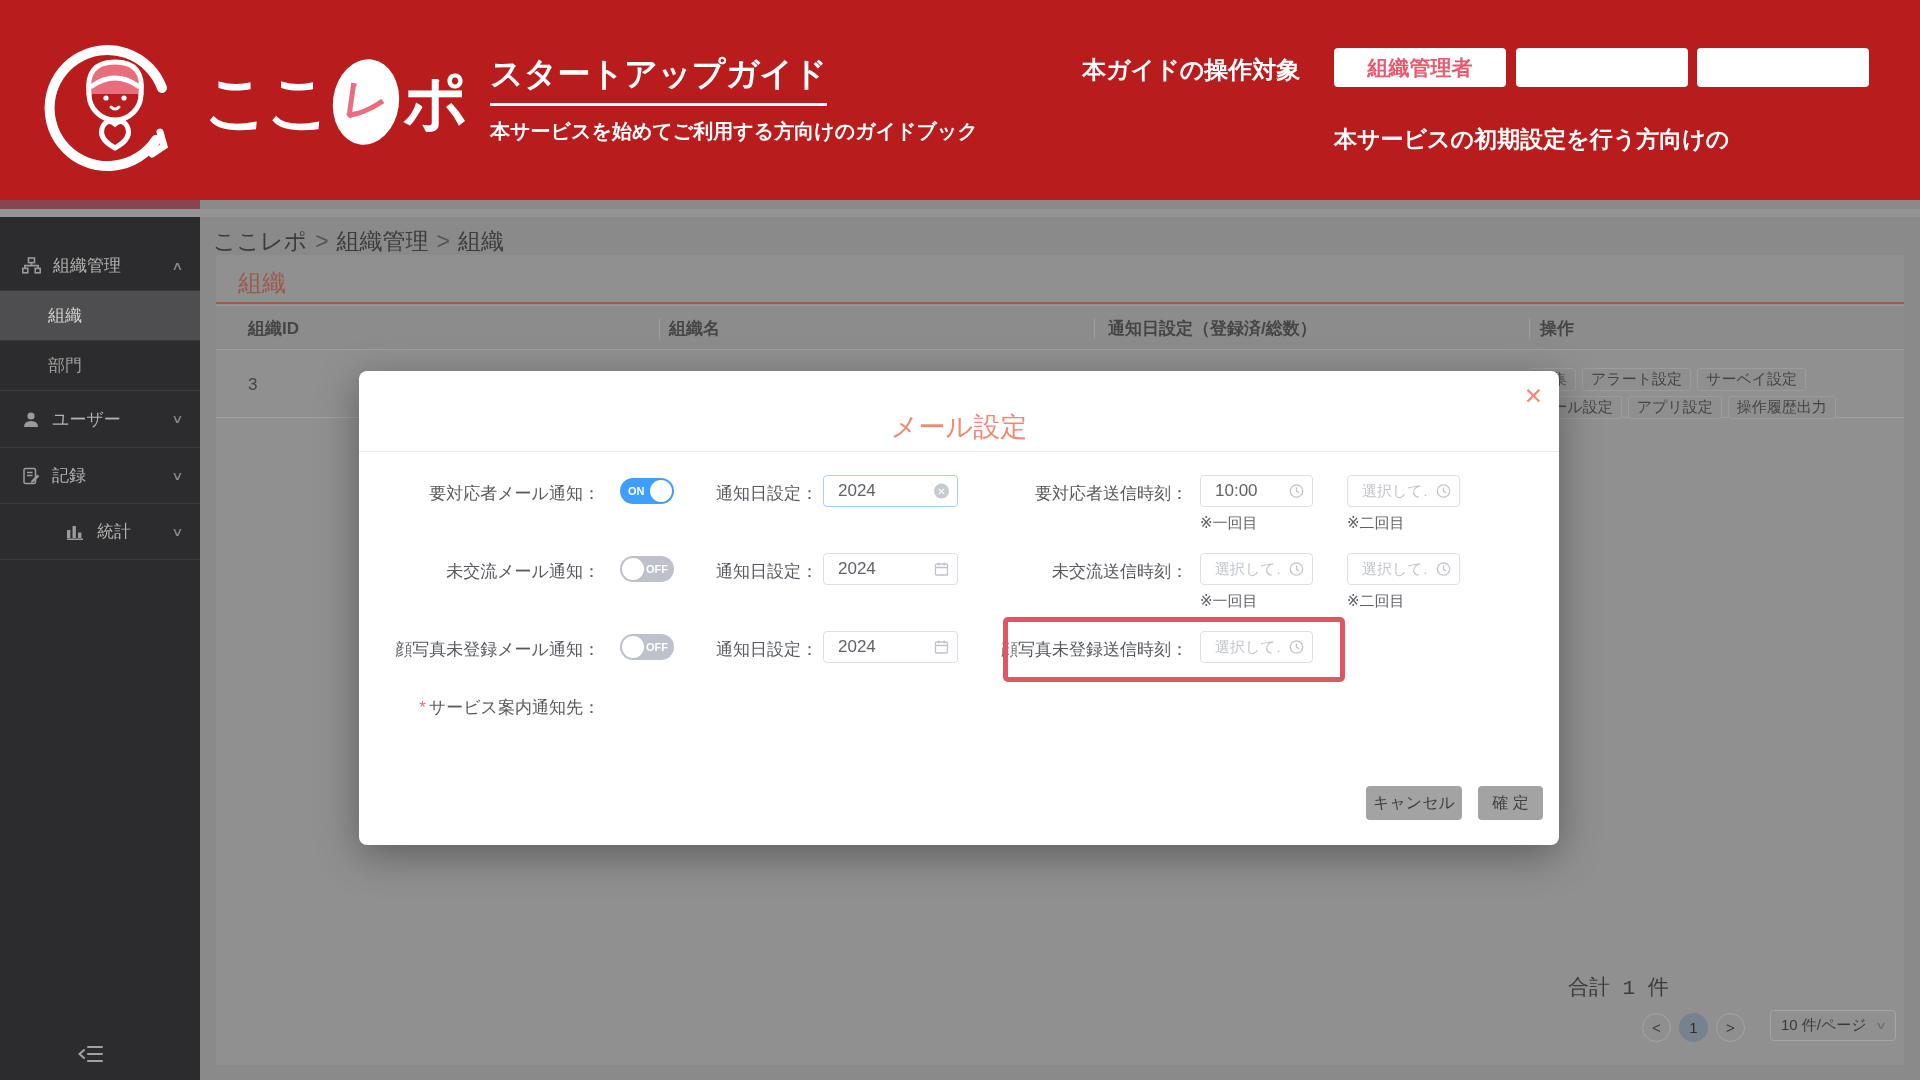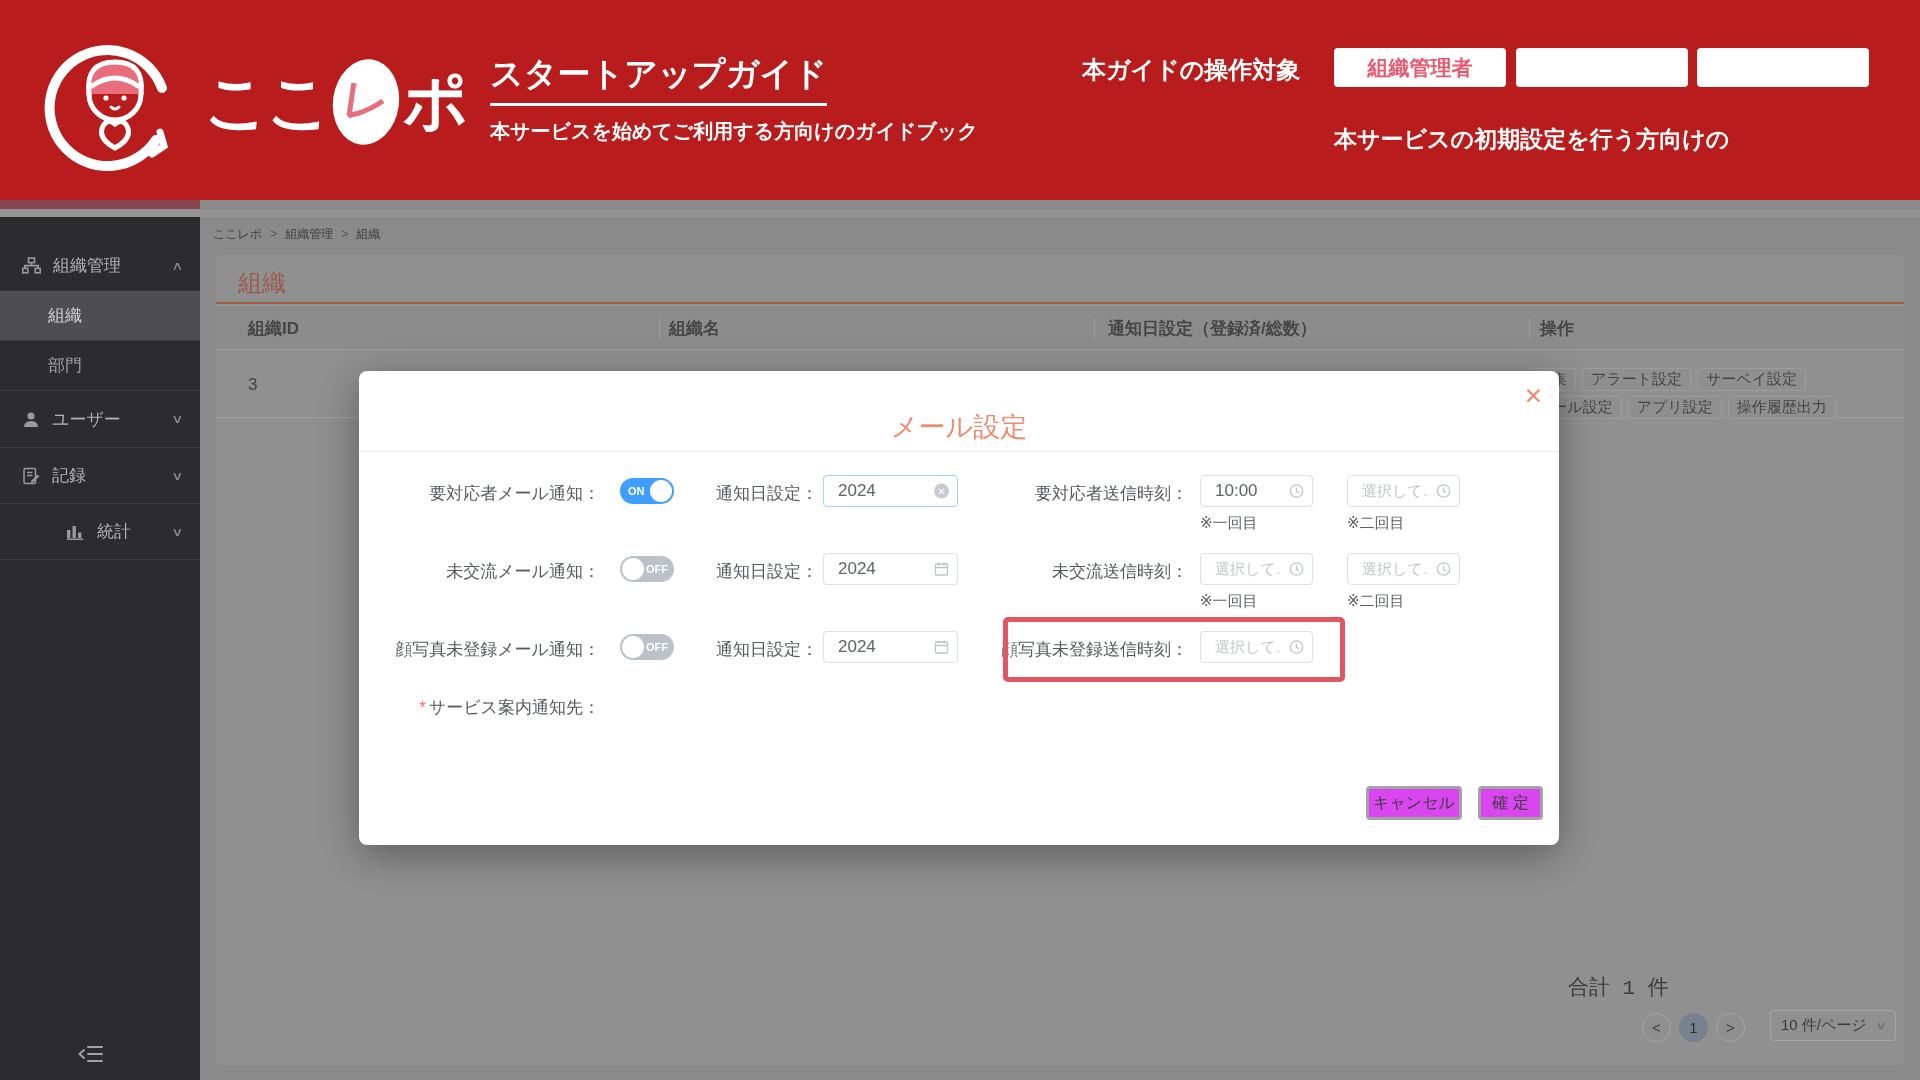--- a/index.html
+++ b/index.html
@@ -32,21 +32,21 @@
   .side-row{position:relative;display:flex;align-items:center;border-bottom:1px solid #39393b;font-size:17px;cursor:pointer;}
   .side-row .ic{margin-left:22px;display:flex;}
   .side-row .lbl{margin-left:12px;}
   .side-chev{position:absolute;right:18px;font-size:12px;color:#8a8a8a;transform:scaleX(1.4);}
   .row-group{height:50px;color:#b3b3b3;}
   .row-sub{height:50px;padding-left:48px;color:#a0a0a0;}
   .row-sub.active{background:#4e4e50;color:#d3d3d3;}
   .collapse-btn{position:absolute;left:76px;bottom:14px;width:30px;height:24px;display:flex;align-items:center;justify-content:center;cursor:pointer;}
 
   
-  .breadcrumb{position:absolute;left:213px;top:226px;font-size:12px;color:#3c3c3c;text-align:right;}
+  .breadcrumb{position:absolute;left:213px;top:226px;font-size:23px;color:#3c3c3c;text-align:right;}
   .breadcrumb .sep{margin:0 8px;color:#555;}
   .card{position:absolute;left:216px;top:255px;width:1688px;height:810px;background:#909090;border-radius:4px;}
   .card-title{position:absolute;left:22px;top:12px;font-size:24px;color:#9c584a;}
   .card-title-line{position:absolute;left:0;top:47px;width:100%;height:2px;background:#a25b41;}
   .thead{position:absolute;left:0;top:50px;width:100%;height:45px;background:#8c8c8c;border-top:1px solid #9b9b9b;border-bottom:1px solid #9e9e9e;}
   .th{position:absolute;top:0;height:45px;display:flex;align-items:center;font-size:17px;font-weight:bold;color:#454545;}
   .th-sep{position:absolute;top:12px;width:1px;height:21px;background:#9e9e9e;}
   .trow{position:absolute;left:0;top:95px;width:100%;height:68px;border-bottom:1px solid #9e9e9e;}
   .td-id{position:absolute;left:32px;top:25px;font-size:17px;color:#444;}
   .chips{position:absolute;display:flex;gap:6px;}
@@ -81,21 +81,21 @@
   .toggle.on{background:#409eff;}
   .toggle.off{background:#bdc1c9;}
   .knob{position:absolute;top:2px;width:22px;height:22px;border-radius:50%;background:#fff;}
   .toggle.on .knob{right:2px;}
   .toggle.off .knob{left:2px;}
   .tg-txt{position:absolute;top:50%;transform:translateY(-50%);color:#fff;font-size:11px;font-weight:bold;}
   .toggle.on .tg-txt{left:8px;}
   .toggle.off .tg-txt{right:6px;}
   .highlight-rect{position:absolute;left:644px;top:246px;width:342px;height:65px;border:5px solid #e25563;border-radius:5px;
     z-index:30;pointer-events:none;}
-  .m-btn{position:absolute;top:415px;height:34px;border:3px solid #a3a3a3;border-radius:4px;background:#d946ef;
+  .m-btn{position:absolute;top:415px;height:34px;border:3px solid #a3a3a3;border-radius:4px;background:#a3a3a3;
     display:flex;align-items:center;justify-content:center;font-size:16px;color:#3f3f3f;cursor:pointer;}
 </style>
 </head>
 <body>
 
 <div class="screen">
 
   <div class="guide-header">
     <div class="brand">
       <span>

